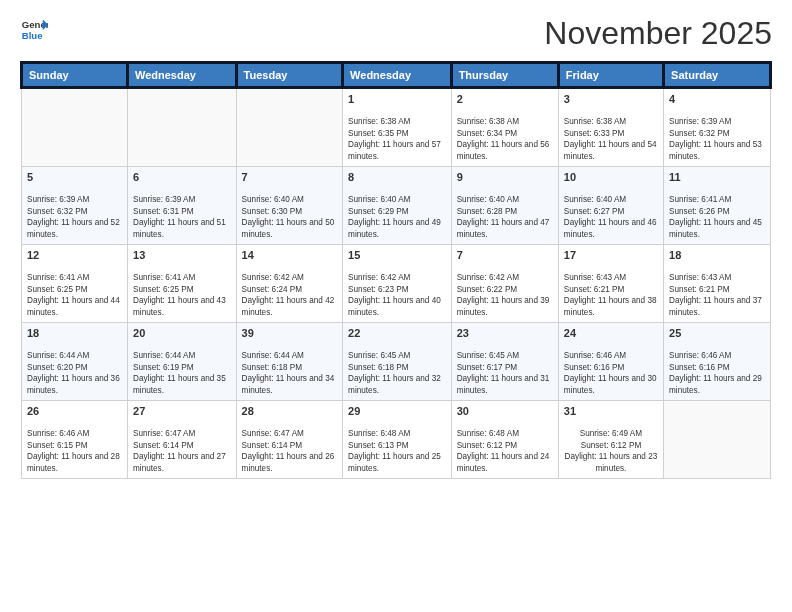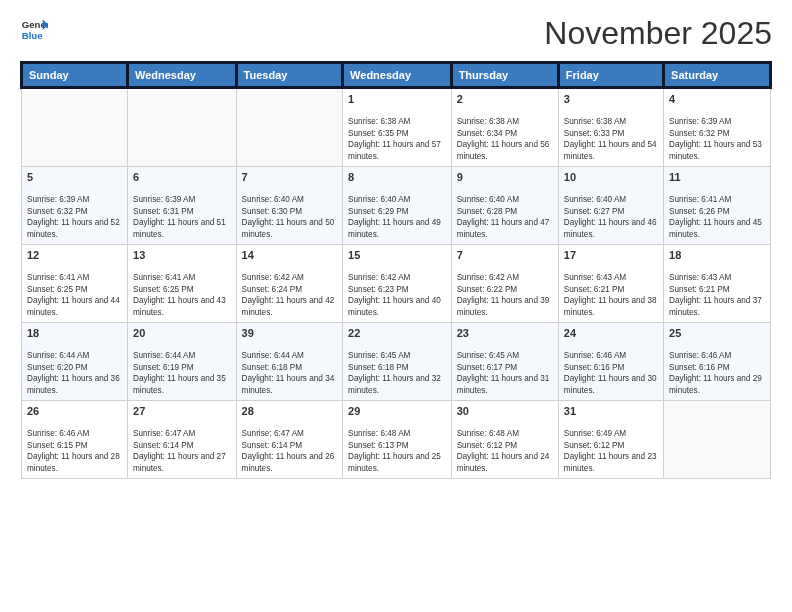--- a/index.html
+++ b/index.html
@@ -302,21 +302,21 @@
 Daylight: 11 hours and 25 minutes.</div>
           </td>
           <td>
             <div class="day-number">30</div>
             <div class="day-info" style="white-space: pre-line;">Sunrise: 6:48 AM
 Sunset: 6:12 PM
 Daylight: 11 hours and 24 minutes.</div>
           </td>
           <td>
             <div class="day-number">31</div>
-            <div class="day-info" style="white-space: pre-line;">Sunrise: 6:49 AM
+            <div class="day-info" style="white-space: pre-line; text-align: center;">Sunrise: 6:49 AM
 Sunset: 6:12 PM
 Daylight: 11 hours and 23 minutes.</div>
           </td>
           <td class="empty"></td>
         </tr>
       </tbody>
   </table>
 </div>
 
 </body></html>

